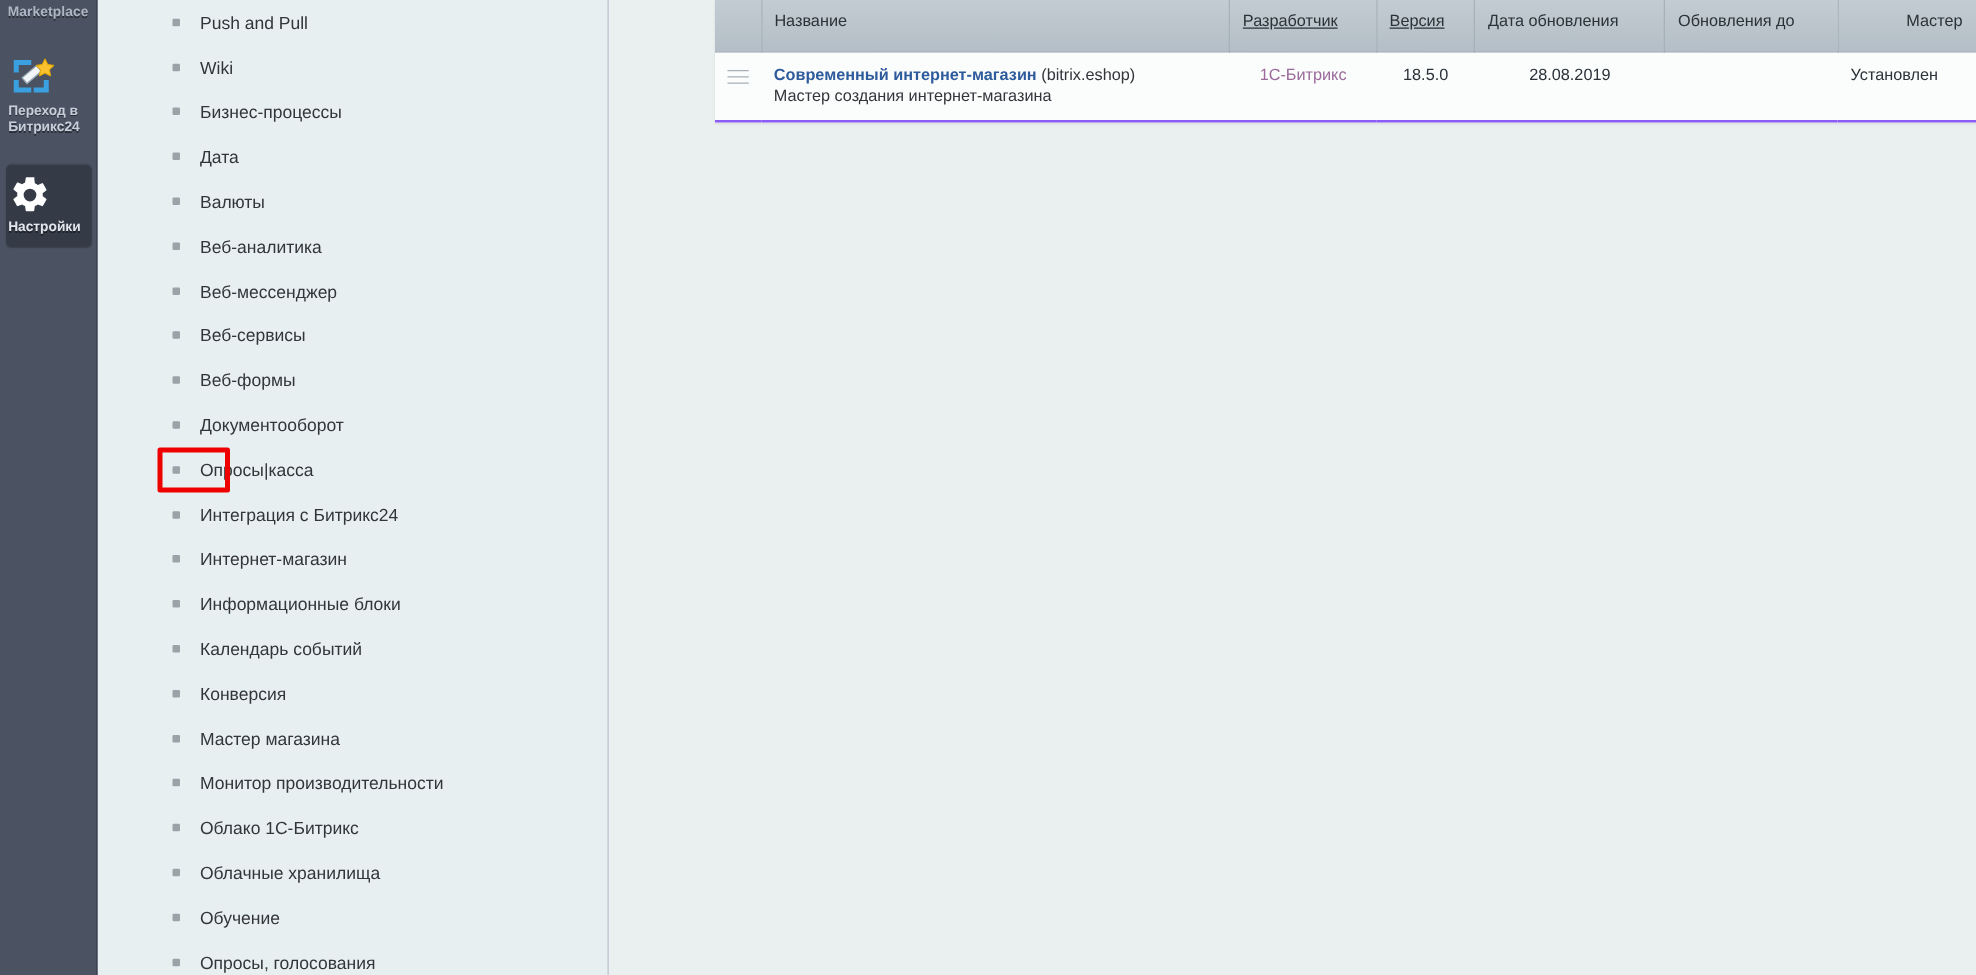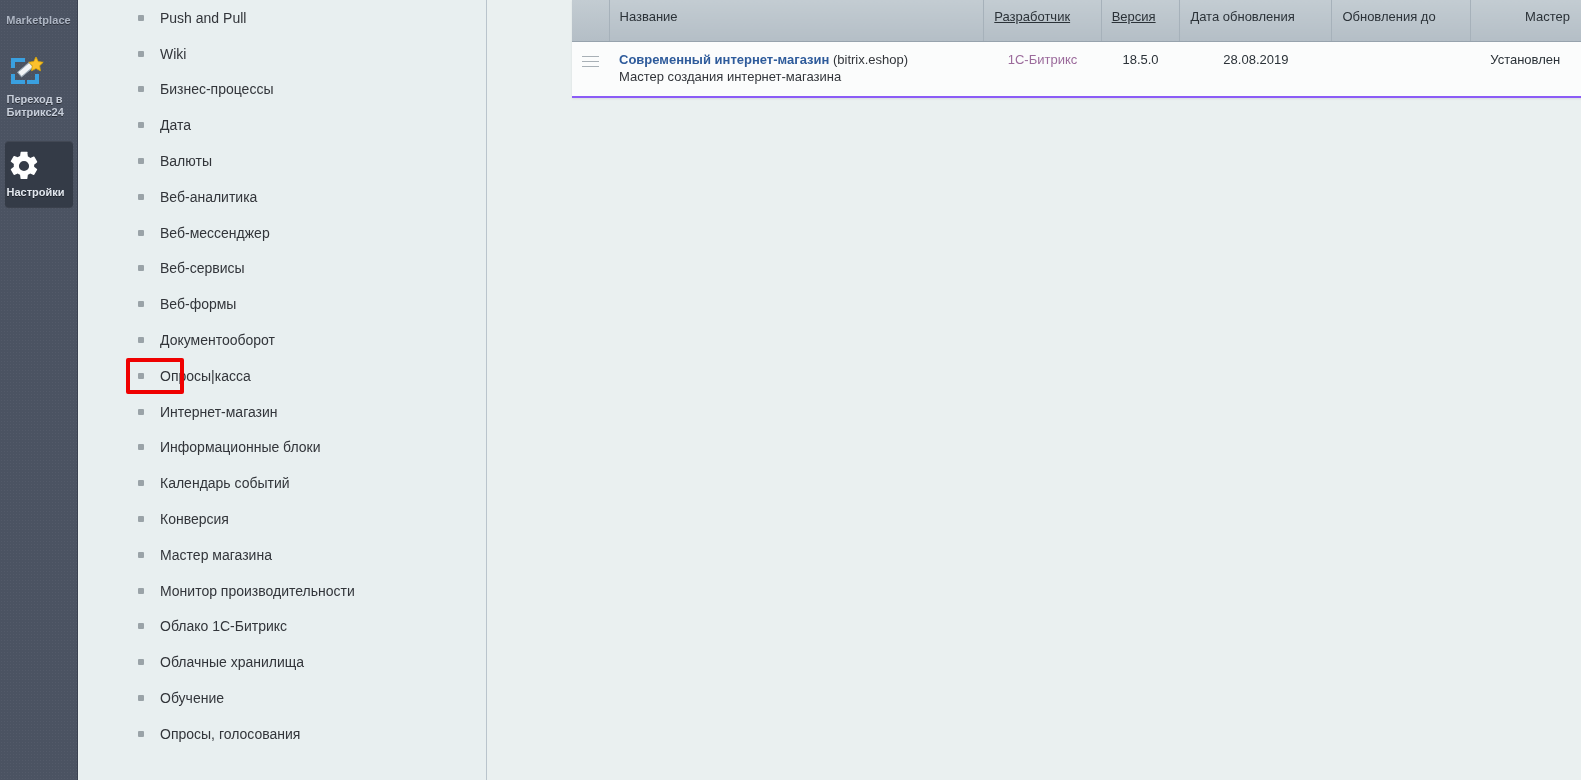--- a/index.html
+++ b/index.html
@@ -24,21 +24,21 @@
       radial-gradient(rgba(255,255,255,0.045) 0.5px, transparent 0.5px);
     background-size: 3px 3px;
     border-right: 1px solid #3a4150;
     z-index: 5;
   }
   #rail-title {
     color: #aeb6c4;
     font-size: 11px;
     font-weight: bold;
     text-align: center;
-    padding-top: 14px;
+    padding-top: 4px;
     letter-spacing: 0.1px;
     text-shadow: 0 1px 0 rgba(0,0,0,.4);
   }
   .rail-btn {
     width: 68px;
     margin: 0 auto;
     text-align: left;
     padding: 6px 2px 8px 2px;
     border-radius: 4px;
   }
@@ -156,21 +156,21 @@
     color: #2e5b9b;
     font-weight: bold;
     cursor: pointer;
   }
   .module-code { color: #32353a; font-weight: normal; }
   .module-desc { color: #32353a; margin-top: 2px; }
   .cell-dev { text-align: center; }
   .dev-link { color: #9b6a9b; cursor: pointer; }
   .cell-version, .cell-date { text-align: center; }
   .cell-upto { text-align: center; }
-  .cell-status { text-align: center; padding-right: 12px !important; white-space: nowrap; }
+  .cell-status { text-align: left; padding-right: 12px !important; white-space: nowrap; }
   .th-c { text-align: right; text-decoration: underline; }
   .th-r { text-align: right !important; padding-right: 12px !important; }
 </style>
 </head>
 <body>
 
 <div id="left-rail">
   <div id="rail-title">Marketplace</div>
 
   <div class="rail-btn" id="rail-bitrix24">
@@ -235,20 +235,24 @@
         <span class="menu-bullet"></span>
         <span class="menu-label">Веб-формы</span>
       </div>
       <div class="menu-item">
         <span class="menu-bullet"></span>
         <span class="menu-label">Документооборот</span>
       </div>
       <div class="menu-item">
         <span class="menu-bullet"></span>
         <span class="menu-label">Опросы|касса</span>
+      </div>
+      <div class="menu-item">
+        <span class="menu-bullet"></span>
+        <span class="menu-label">Интеграция с Битрикс24</span>
       </div>
       <div class="menu-item">
         <span class="menu-bullet"></span>
         <span class="menu-label">Интернет-магазин</span>
       </div>
       <div class="menu-item">
         <span class="menu-bullet"></span>
         <span class="menu-label">Информационные блоки</span>
       </div>
       <div class="menu-item">

